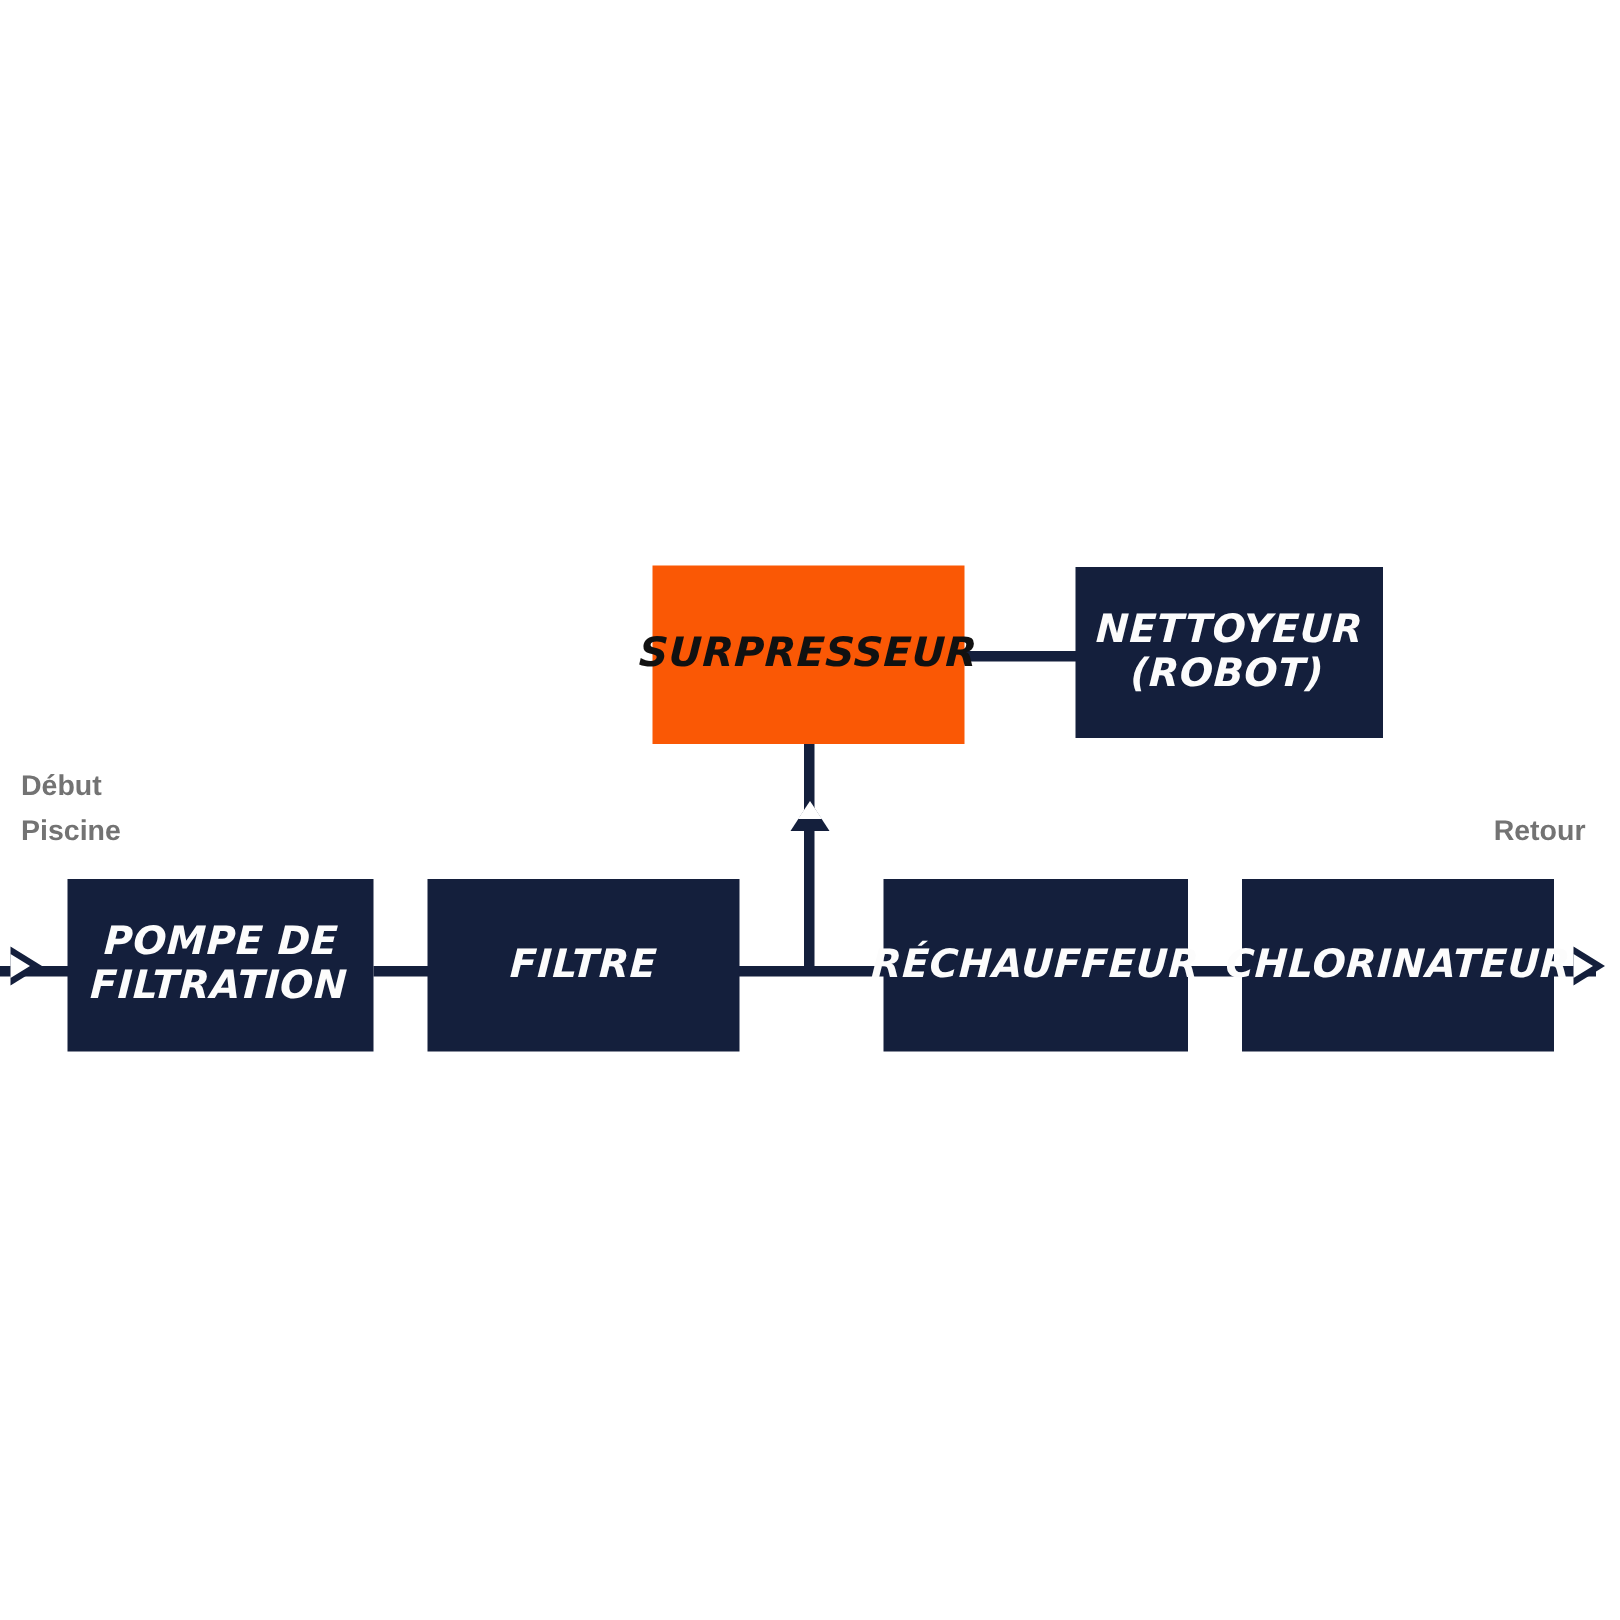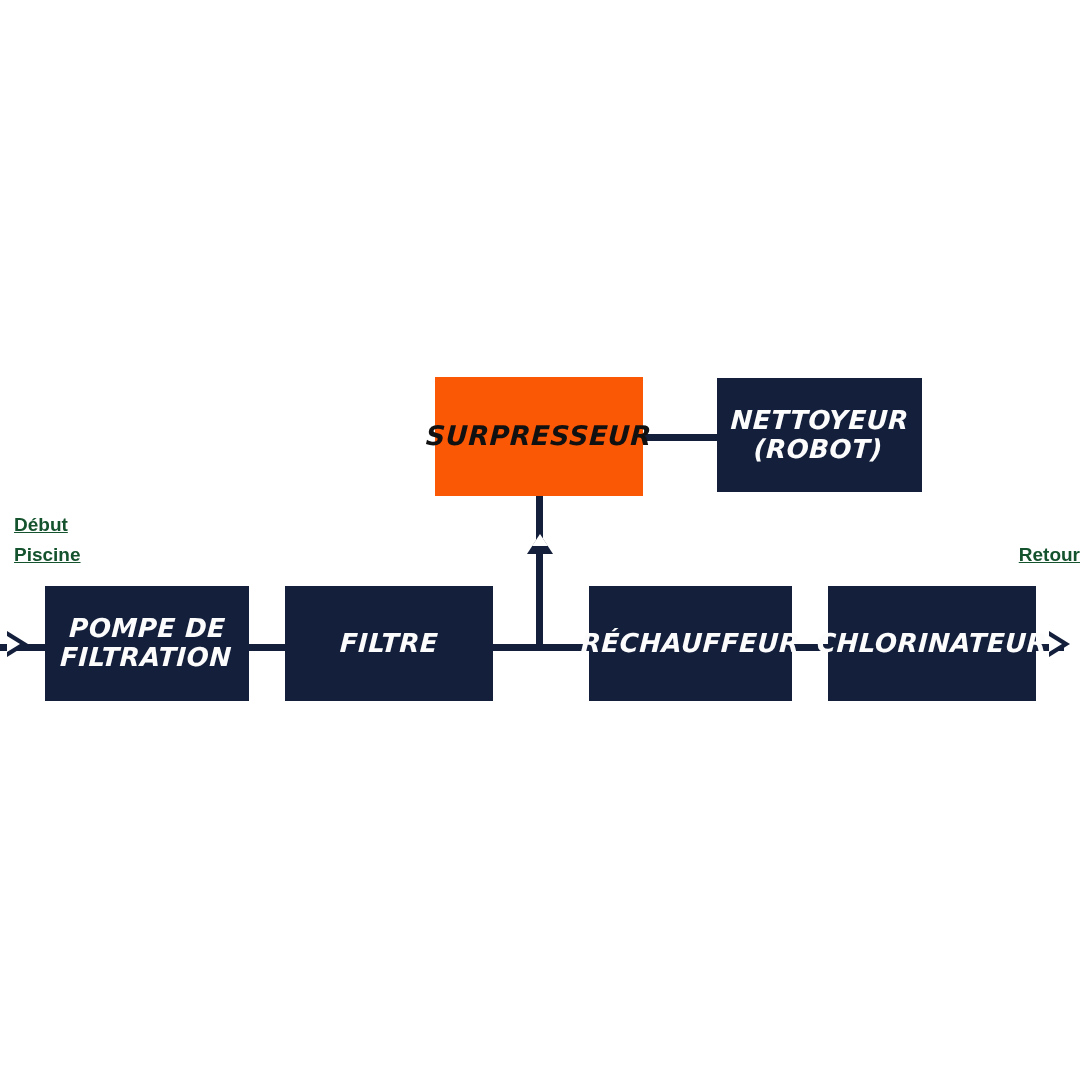--- a/index.html
+++ b/index.html
@@ -38,24 +38,23 @@
   .node-navy .label{color:#FCFCFC;}
   .node-orange{background:#FA5805;}
   .node-orange .label{color:#111111;}
 
   
   .caption{
     position:absolute;
     font-family:"Liberation Sans", sans-serif;
     font-weight:bold;
     font-size:19px;
-    color:#14532d;
+    color:#737373;
     line-height:1.58;
     white-space:pre-line;
-    text-decoration:underline;
   }
   .caption.right{text-align:right;}
 
   
   .arrow-right{
     position:absolute;
     width:0;height:0;
     border-top:13px solid transparent;
     border-bottom:13px solid transparent;
     border-left:21px solid #141F3C;
@@ -86,21 +85,21 @@
   }
 </style>
 </head>
 <body>
 
 <div id="stage">
 
   <div class="caption" style="left:14px;top:510px;">Début
 Piscine</div>
 
-  <div class="caption right" style="right:0;top:540px;">Retour</div>
+  <div class="caption right" style="right:23px;top:540px;">Retour</div>
 
   <div class="line-h" style="left:0px;top:644px;width:46px;"></div>
   <div class="arrow-right" style="left:7px;top:631px;"></div>
 
   <div class="line-h" style="left:249px;top:644px;width:38px;"></div>
 
   <div class="line-h" style="left:491px;top:644px;width:100px;"></div>
 
   <div class="line-h" style="left:790px;top:644px;width:40px;"></div>
 

